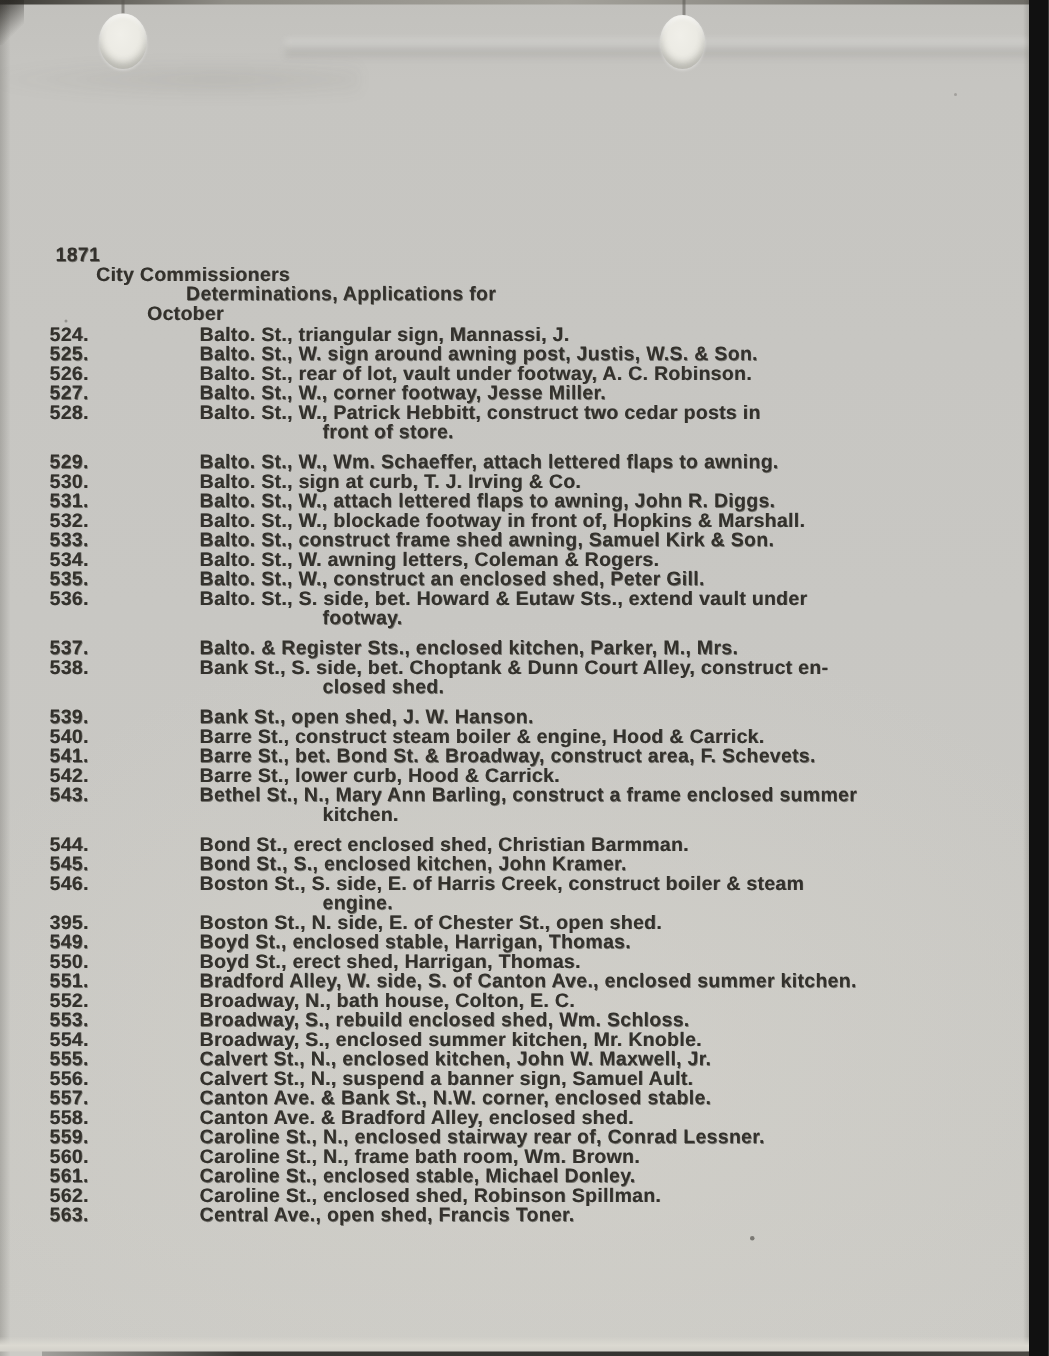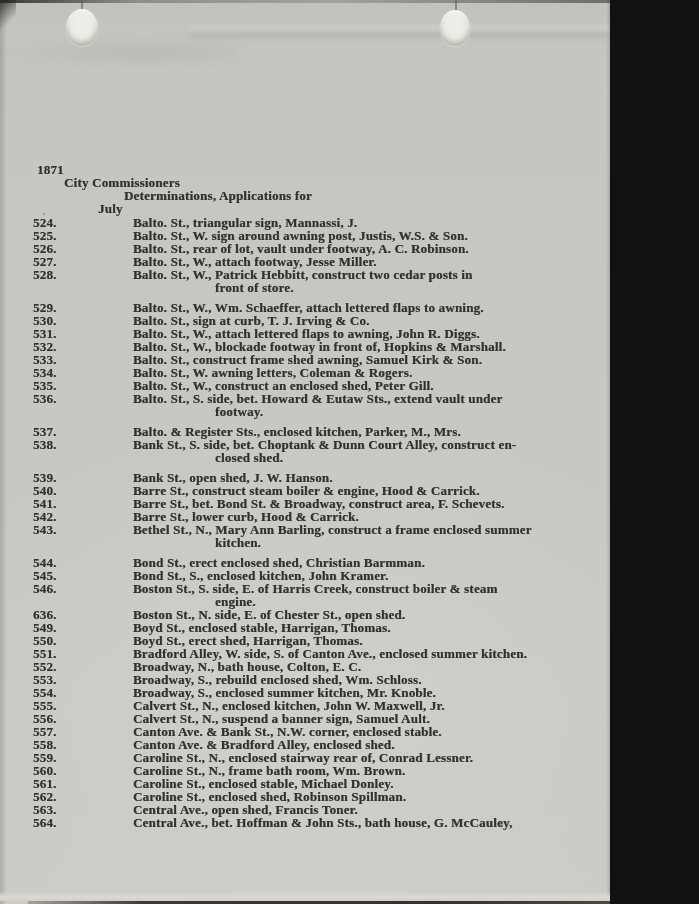--- a/index.html
+++ b/index.html
@@ -1,24 +1,23 @@
 <!DOCTYPE html>
 <html><head>
 <meta charset="utf-8">
 <style>
   html,body{margin:0;padding:0;background:#111;}
   .scan{
-    position:relative;width:596px;height:904px;overflow:hidden;
+    position:relative;width:686px;height:904px;overflow:hidden;
     background:
       radial-gradient(ellipse 620px 420px at 52% 78%, rgba(214,212,205,0.55), rgba(214,212,205,0) 70%),
       linear-gradient(180deg,#c2c1bd 0%,#c6c5c1 6%,#c8c7c3 45%,#cac9c4 88%,#ccCbc6 100%);
     background-color:#c7c6c2;
-    font-family:Liberation Serif, serif;
+    font-family:Liberation Sans, sans-serif;
     color:#33312c;
-    padding-left:14px;
   }
   
   .edge-top{position:absolute;left:0;top:0;right:0;height:3px;
     background:linear-gradient(90deg,#3a3833,#8f8d86 22%,#a3a19a 55%,#767younger0 80%,#6f6d67);
     background:linear-gradient(90deg,#3a3833,#8f8d86 22%,#a3a19a 55%,#6f6d67);}
   .edge-top-corner{position:absolute;left:0;top:0;width:16px;height:30px;
     background:linear-gradient(135deg,rgba(40,38,34,0.85),rgba(40,38,34,0) 70%);}
   .edge-left{position:absolute;left:0;top:0;bottom:0;width:7px;
     background:linear-gradient(90deg,rgba(60,58,52,0.22),rgba(60,58,52,0));}
   .edge-right{position:absolute;right:0;top:0;bottom:0;width:4px;
@@ -79,21 +78,21 @@
   <div class="hole left"></div>
   <div class="hole right"></div>
 
   <div class="speck s1"></div>
   <div class="speck s2"></div>
   <div class="speck s3"></div>
 
   <div class="typed hdr year">1871</div>
   <div class="typed hdr t1">City Commissioners</div>
   <div class="typed hdr t2">Determinations, Applications for</div>
-  <div class="typed hdr t3">July</div>
+  <div class="typed hdr t3">October</div>
 
   <div class="entries typed" id="entries">
     <div class="row">
       <span class="num">524.</span>
       <span class="txt">
         <div class="l1">Balto. St., triangular sign, Mannassi, J.</div>
 
       </span>
     </div>
 
@@ -109,21 +108,21 @@
       <span class="num">526.</span>
       <span class="txt">
         <div class="l1">Balto. St., rear of lot, vault under footway, A. C. Robinson.</div>
 
       </span>
     </div>
 
     <div class="row">
       <span class="num">527.</span>
       <span class="txt">
-        <div class="l1">Balto. St., W., attach footway, Jesse Miller.</div>
+        <div class="l1">Balto. St., W., corner footway, Jesse Miller.</div>
 
       </span>
     </div>
 
     <div class="row gap-after">
       <span class="num">528.</span>
       <span class="txt">
         <div class="l1">Balto. St., W., Patrick Hebbitt, construct two cedar posts in</div>
         <div class="l2">front of store.</div>
       </span>
@@ -267,21 +266,21 @@
 
     <div class="row">
       <span class="num">546.</span>
       <span class="txt">
         <div class="l1">Boston St., S. side, E. of Harris Creek, construct boiler &amp; steam</div>
         <div class="l2">engine.</div>
       </span>
     </div>
 
     <div class="row">
-      <span class="num">636.</span>
+      <span class="num">395.</span>
       <span class="txt">
         <div class="l1">Boston St., N. side, E. of Chester St., open shed.</div>
 
       </span>
     </div>
 
 
     <div class="row">
       <span class="num">549.</span>
       <span class="txt">
@@ -395,22 +394,15 @@
     </div>
 
     <div class="row">
       <span class="num">563.</span>
       <span class="txt">
         <div class="l1">Central Ave., open shed, Francis Toner.</div>
 
       </span>
     </div>
 
-    <div class="row">
-      <span class="num">564.</span>
-      <span class="txt">
-        <div class="l1">Central Ave., bet. Hoffman &amp; John Sts., bath house, G. McCauley,</div>
-
-      </span>
-    </div>
   </div>
 
 </div>
 
 </body></html>

